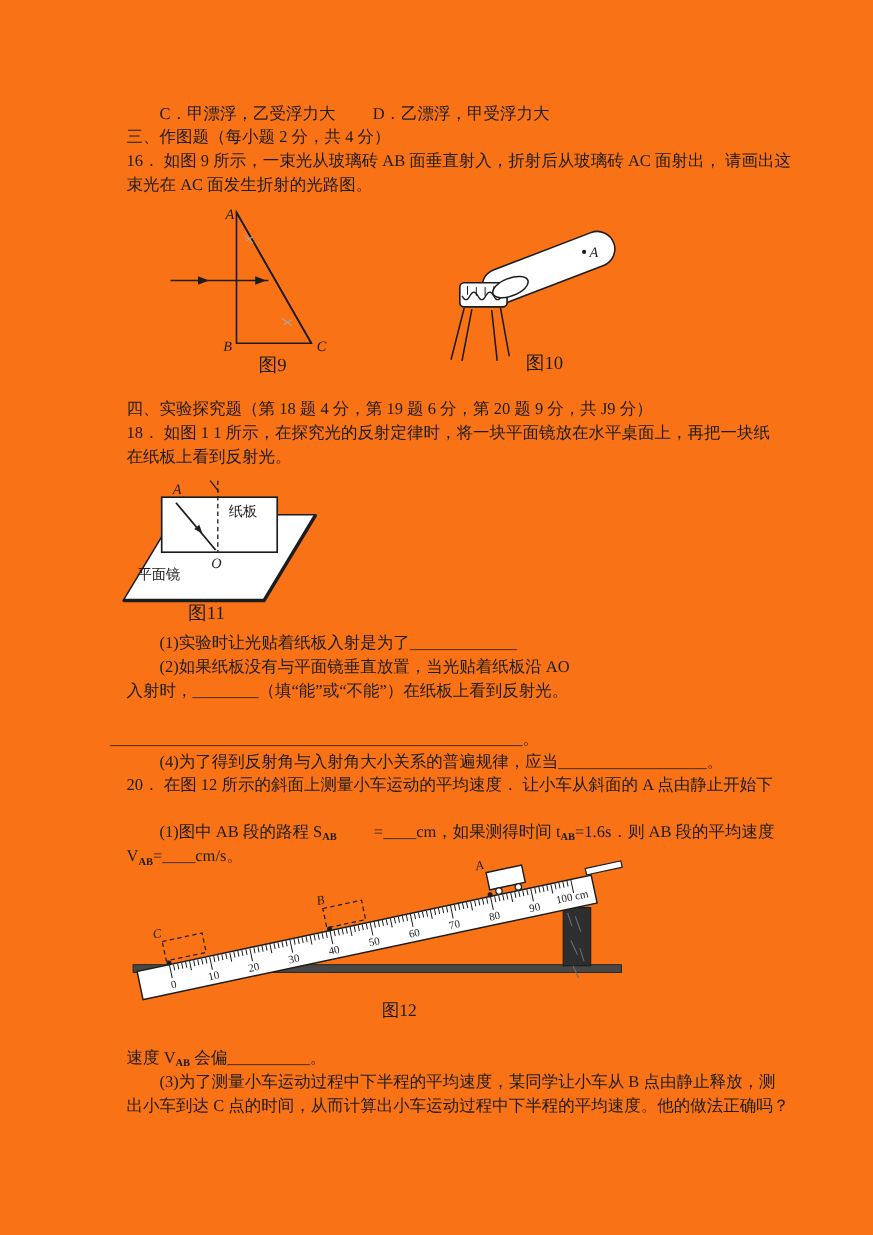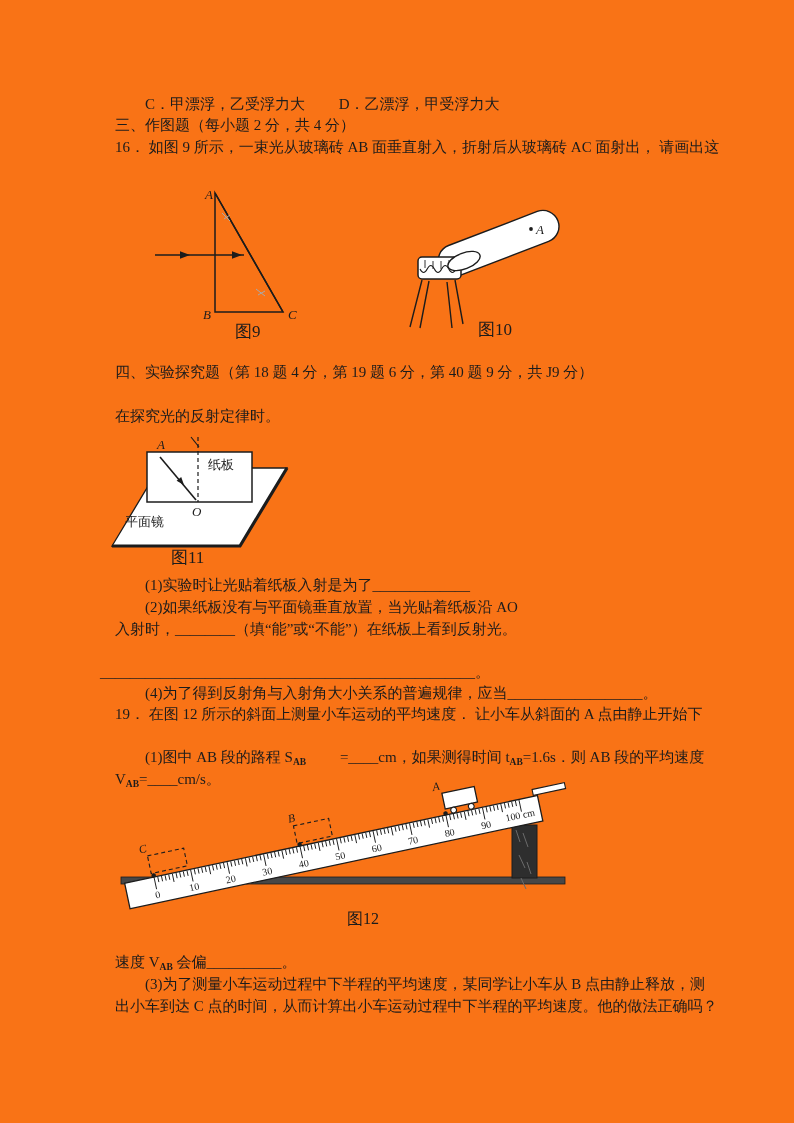--- a/index.html
+++ b/index.html
@@ -16,28 +16,30 @@
   .it{font-style:italic;}
 </style>
 </head>
 <body>
 
 <div class="page">
 
   <div class="line" style="left:145px;top:95px">C．甲漂浮，乙受浮力大　　 D．乙漂浮，甲受浮力大</div>
   <div class="line" style="left:115px;top:116px">三、作图题（每小题 2 分，共 4 分）</div>
   <div class="line" style="left:115px;top:138px">16． 如图 9 所示，一束光从玻璃砖 AB 面垂直射入，折射后从玻璃砖 AC 面射出， 请画出这</div>
-  <div class="line" style="left:115px;top:363px">四、实验探究题（第 18 题 4 分，第 19 题 6 分，第 40 题 9 分，共 J9 分）</div>
-  <div class="line" style="left:115px;top:407px">在探究光的反射定律时。</div>
+  <div class="line" style="left:115px;top:160px">束光在 AC 面发生折射的光路图。</div>
+  <div class="line" style="left:115px;top:363px">四、实验探究题（第 18 题 4 分，第 19 题 6 分，第 20 题 9 分，共 J9 分）</div>
+  <div class="line" style="left:115px;top:385px">18． 如图 1 1 所示，在探究光的反射定律时，将一块平面镜放在水平桌面上，再把一块纸</div>
+  <div class="line" style="left:115px;top:407px">在纸板上看到反射光。</div>
   <div class="line" style="left:145px;top:576px">(1)实验时让光贴着纸板入射是为了_____________</div>
   <div class="line" style="left:145px;top:598px">(2)如果纸板没有与平面镜垂直放置，当光贴着纸板沿 AO</div>
   <div class="line" style="left:115px;top:620px">入射时，________（填“能”或“不能”）在纸板上看到反射光。</div>
   <div class="line" style="left:100px;top:663px">__________________________________________________。</div>
   <div class="line" style="left:145px;top:684px">(4)为了得到反射角与入射角大小关系的普遍规律，应当__________________。</div>
-  <div class="line" style="left:115px;top:705px">19． 在图 12 所示的斜面上测量小车运动的平均速度． 让小车从斜面的 A 点由静止开始下</div>
+  <div class="line" style="left:115px;top:705px">20． 在图 12 所示的斜面上测量小车运动的平均速度． 让小车从斜面的 A 点由静止开始下</div>
 
   <div class="line" style="left:145px;top:748px"><span>(1)图中 AB 段的路程 S</span><sub class="sb">AB</sub><span>　　 =____cm，如果测得时间 t</span><sub class="sb">AB</sub><span>=1.6s．则 AB 段的平均速度</span></div>
   <div class="line" style="left:115px;top:770px"><span>V</span><sub class="sb">AB</sub><span>=____cm/s。</span></div>
 
   <div class="line" style="left:115px;top:953px"><span>速度 V</span><sub class="sb">AB</sub><span> 会偏__________。</span></div>
   <div class="line" style="left:145px;top:975px">(3)为了测量小车运动过程中下半程的平均速度，某同学让小车从 B 点由静止释放，测</div>
   <div class="line" style="left:115px;top:997px">出小车到达 C 点的时间，从而计算出小车运动过程中下半程的平均速度。他的做法正确吗？</div>
 
   <svg style="left:130px;top:185px" width="200" height="140" viewBox="0 0 200 140">
     <polygon class="ink" stroke-width="1.5" points="85,8 85,127 153,127"></polygon>

